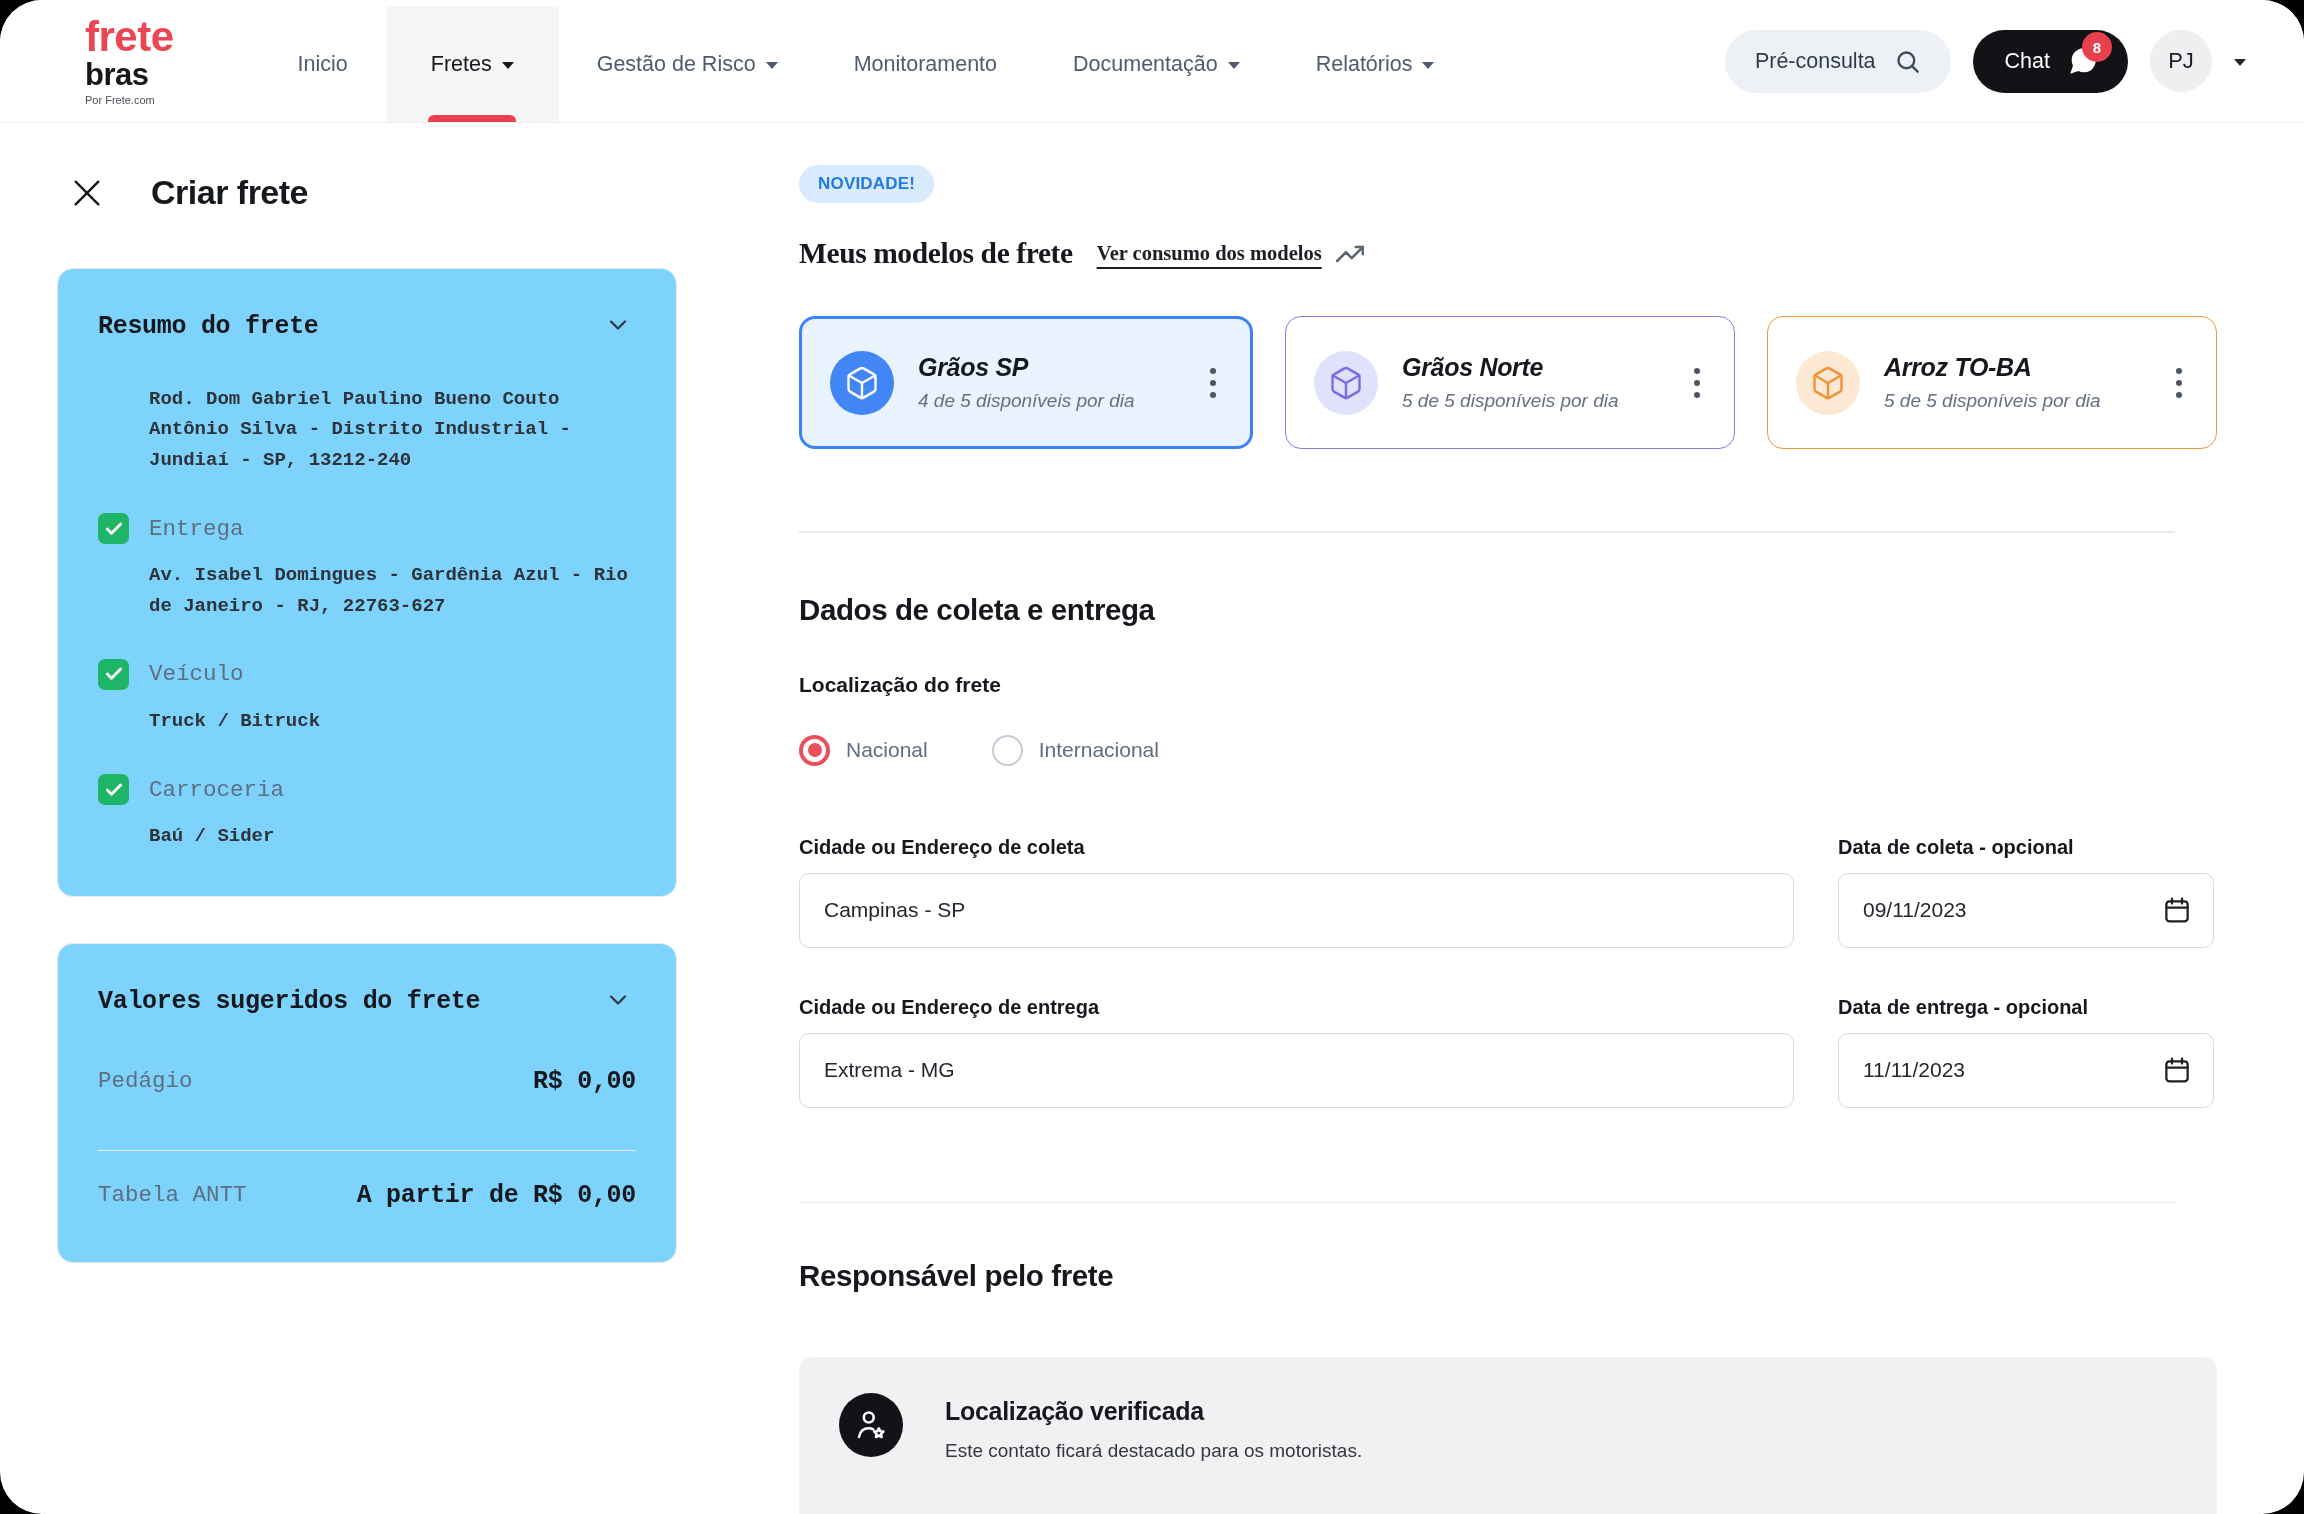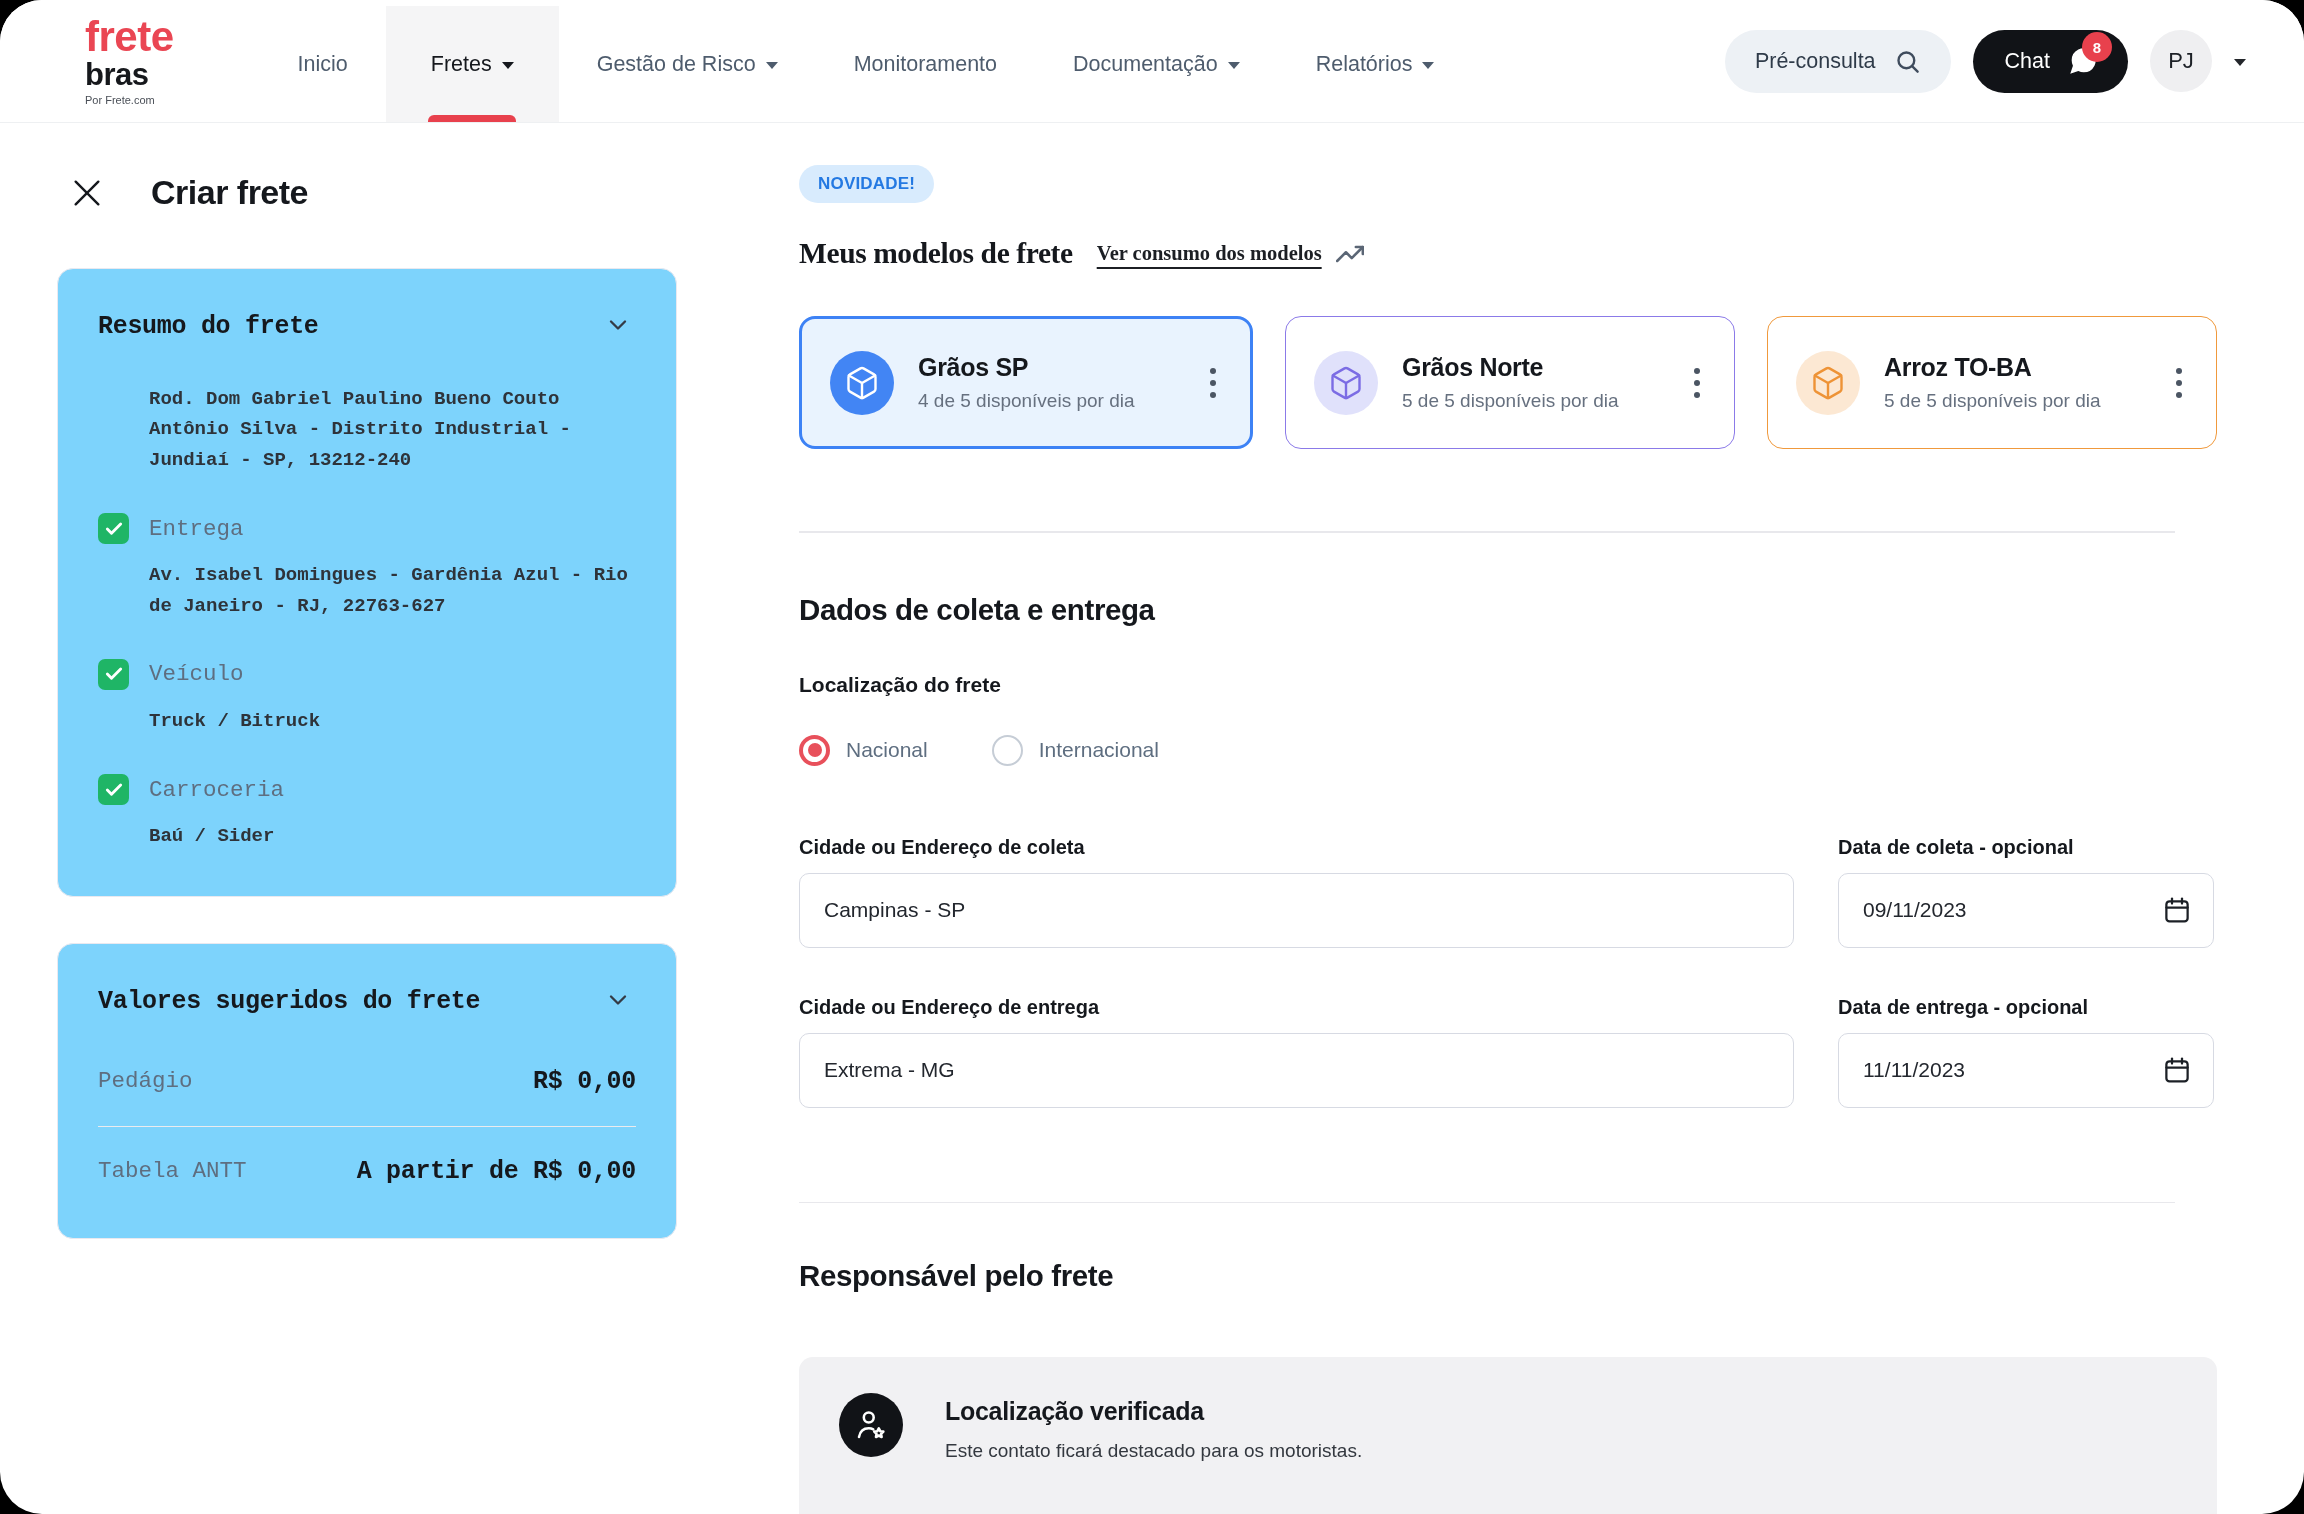--- a/index.html
+++ b/index.html
@@ -40,33 +40,33 @@
   .card-title-row { display:flex; align-items:center; justify-content:space-between; }
   .card-title { font-size:25px; font-weight:bold; color:#15181d; letter-spacing:-0.3px; }
   .chev-btn { background:none; border:none; cursor:pointer; padding:4px; }
   .check-item { margin-top:38px; }
   .check-row { display:flex; align-items:center; gap:20px; }
   .checkbox { width:31px; height:31px; border-radius:7px; background:#1fb566; display:flex; align-items:center; justify-content:center; cursor:pointer; flex-shrink:0; }
   .check-label { font-size:22.5px; color:#5e6e80; }
   .check-value { margin:16px 0 0 51px; font-size:19px; font-weight:bold; color:#2e333a; line-height:1.6; max-width:500px; }
   .card-valores { margin-top:46px; padding:38px 40px 22px 40px; }
   .val-row { display:flex; align-items:center; justify-content:space-between; padding:30px 0; }
-  .val-row + .val-row { border-top:1.5px solid #ebebee; }
+  .val-row + .val-row { border-top:1.5px solid #ebebee;margin-top:24px; }
   .val-rows { margin-top:16px; }
   .val-label { font-size:22.5px; color:#5e6e80; }
   .val-amount { font-size:25px; font-weight:bold; color:#15181d; letter-spacing:-0.3px; }
 
   
   .badge-new { display:inline-block; padding:9px 19px; background:#d8ebfd; color:#2479e2; font-weight:bold; font-size:17px; border-radius:999px; letter-spacing:0.2px; }
   .models-head { display:flex; align-items:center; gap:24px; margin-top:34px;font-family:Liberation Serif, serif; }
   .h1 { font-size:29.5px; font-weight:bold; color:#15181d; letter-spacing:-0.4px; }
   .models-link { display:flex; align-items:center; gap:14px; background:none; border:none; cursor:pointer; font-family:inherit; }
   .models-link span { font-size:20.5px; font-weight:bold; color:#1c1f24; text-decoration:underline; text-decoration-thickness:2px; text-underline-offset:7px; }
   .models-row { display:flex; gap:32px; margin-top:46px; }
-  .model-card { flex:1; height:133px; border:1.5px solid #ccc; border-radius:16px; background:#fff; display:flex; align-items:center; padding:0 26px 0 28px; cursor:pointer; }
+  .model-card { flex:1; height:133px; border:1.5px solid #ccc; border-radius:16px; background:#fff; display:flex; align-items:center; padding:0 26px 0 28px; cursor:pointer;font-style:italic; }
   .model-circle { width:64px; height:64px; border-radius:50%; display:flex; align-items:center; justify-content:center; flex-shrink:0; }
   .model-texts { margin-left:24px; }
   .model-name { font-size:25px; font-weight:bold; color:#15181d; letter-spacing:-0.3px; }
   .model-availability { font-size:19px; color:#66707f; margin-top:8px; }
   .kebab { margin-left:auto; display:flex; flex-direction:column; gap:6px; background:none; border:none; cursor:pointer; padding:8px; }
   .kebab i { width:6px; height:6px; border-radius:50%; background:#4b5563; }
   .divider { height:1.5px; background:#e8e8ec; width:1376px; }
   .div1 { margin-top:82px; }
   .h2 { font-size:29.5px; font-weight:bold; color:#15181d; letter-spacing:-0.4px; }
   .sec-dados { margin-top:60px; }

